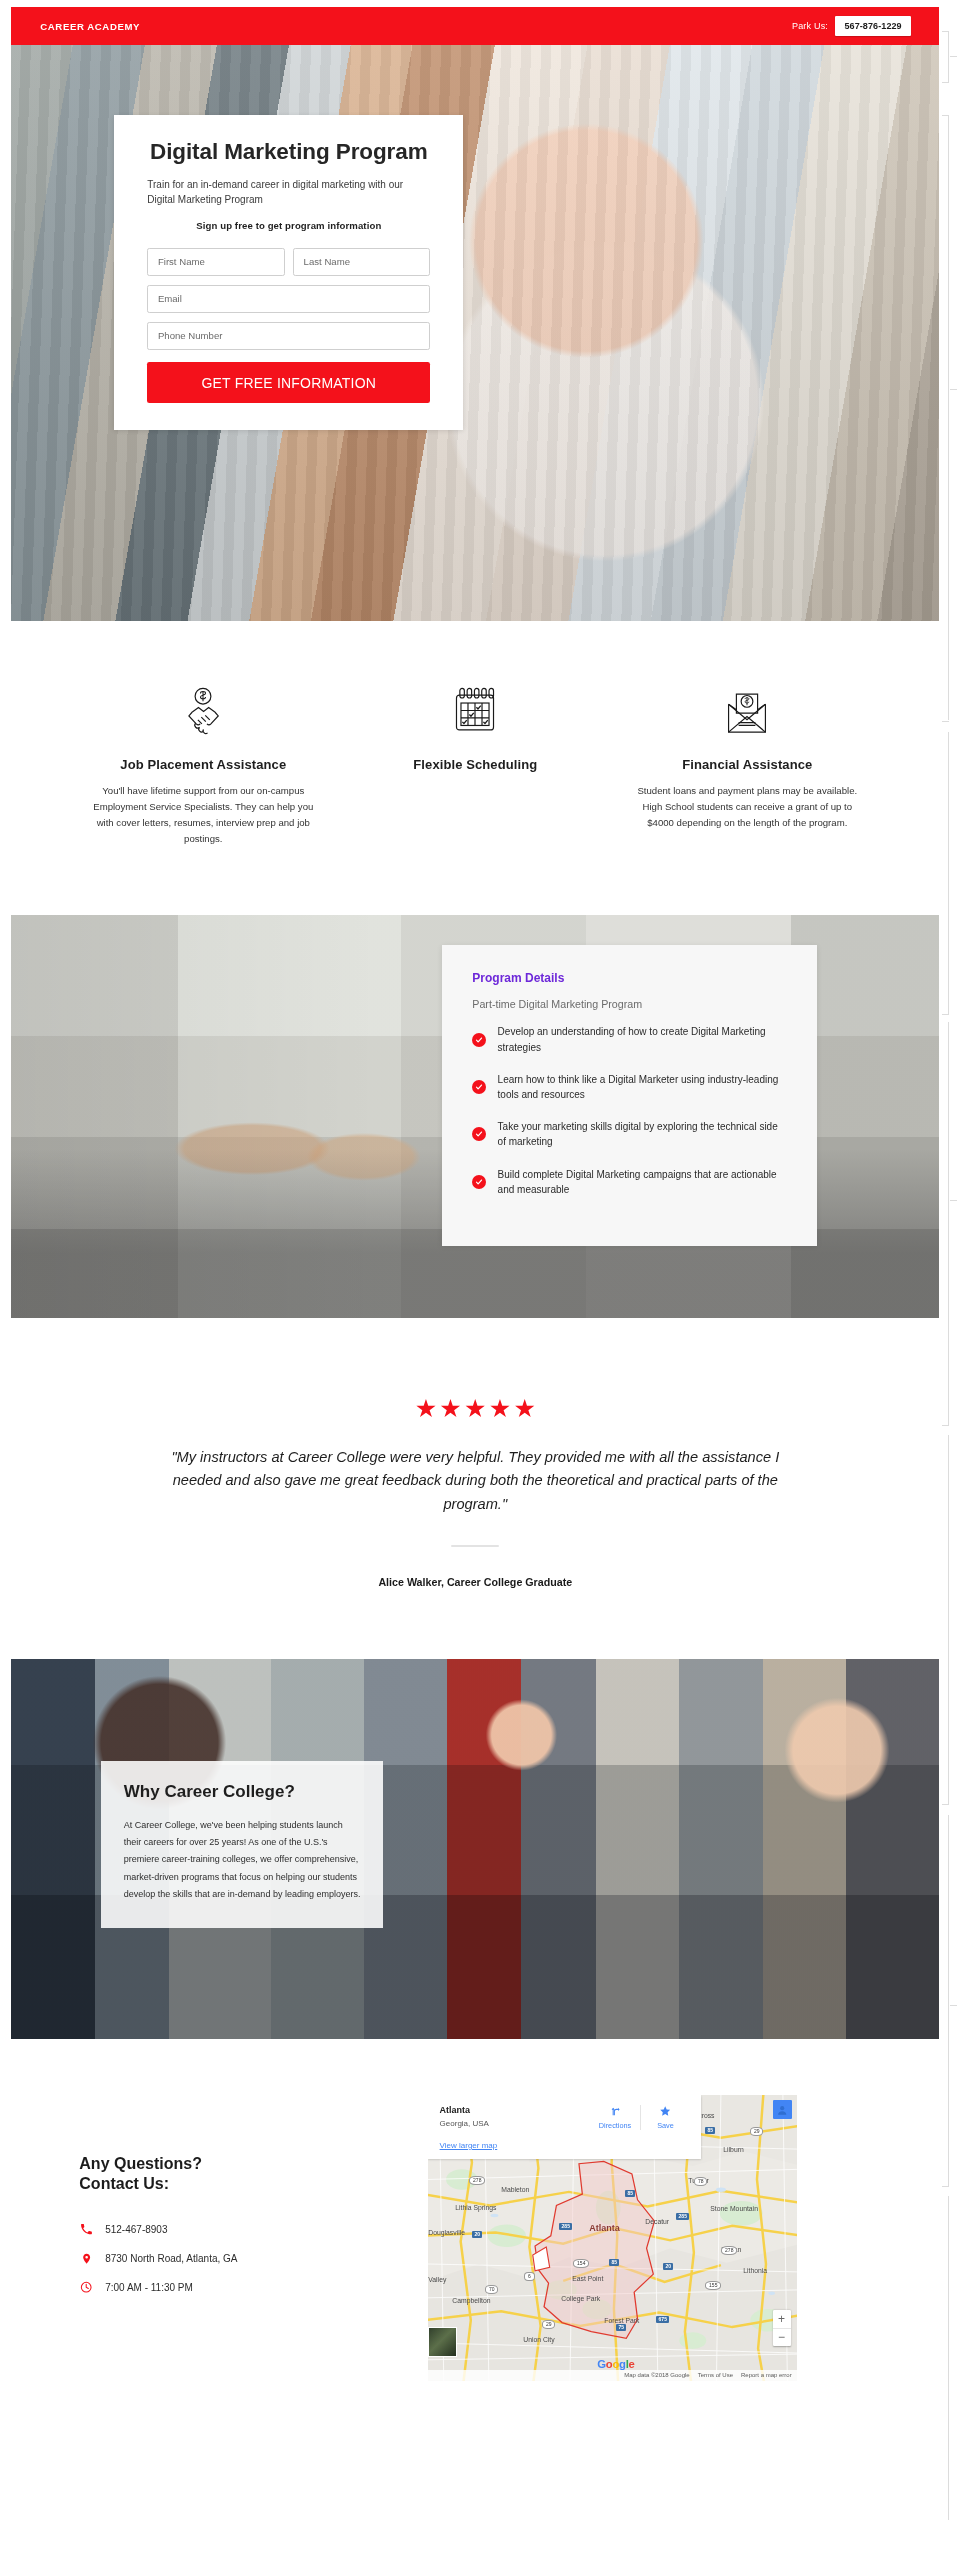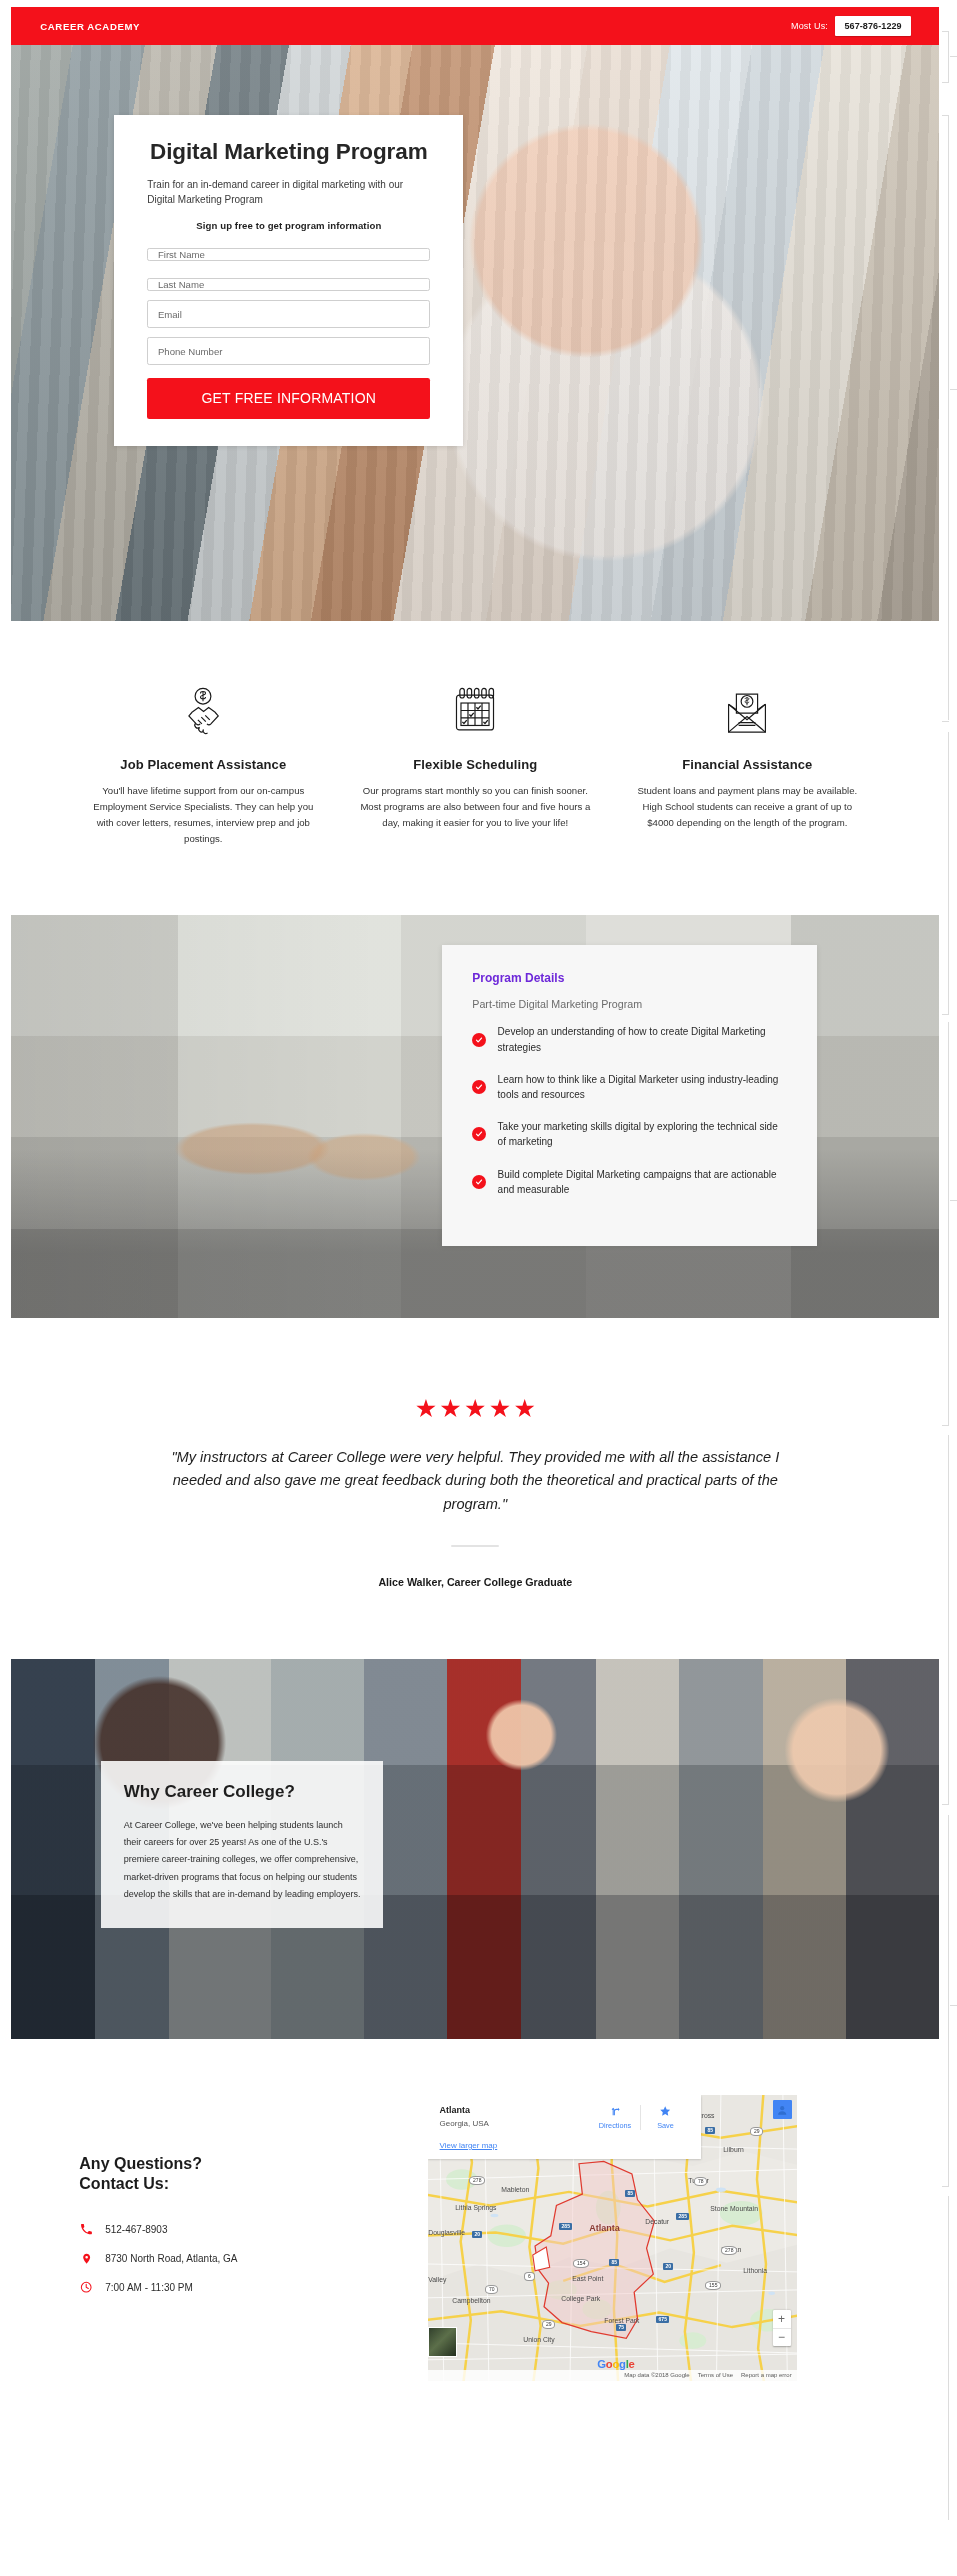--- a/index.html
+++ b/index.html
@@ -104,21 +104,21 @@
   }
   .lead-cta-note {
     margin-top: 12.4px;
     font-size: 9.6px;
     font-weight: bold;
     color: #1f1f1f;
     text-align: center;
     letter-spacing: 0.1px;
   }
   .form-grid { margin-top: 17px; }
-  .row2 { display: flex; gap: 8.4px; flex-direction: column; }
+  .row2 { display: flex; gap: 8.4px; }
   .field {
     width: 100%;
     height: 28px;
     border: 0.6px solid #cfcfcf;
     border-radius: 2.3px;
     padding: 0 9.6px;
     font-size: 9.6px;
     color: #3c3c3c;
     font-family: "Liberation Sans", sans-serif;
     background: #fff;
@@ -376,21 +376,21 @@
   <i style="left:8px;top:2005px;width:8px;height:0.6px"></i>
   <i style="left:0;top:2186px;width:6.8px;height:0.6px"></i>
   <i style="left:6.2px;top:2196px;width:0.6px;height:324px"></i>
 </div>
 
 <div class="page">
 
   <header class="site-header">
     <div class="brand">CAREER ACADEMY</div>
     <div class="header-right">
-      <span class="call-label">Most Us:</span>
+      <span class="call-label">Park Us:</span>
       <span class="phone-pill">567-876-1229</span>
     </div>
   </header>
 
   <section class="hero">
     <div class="hero-photo"></div>
 
     <div class="lead-card">
       <h1 class="lead-title">Digital Marketing Program</h1>
       <p class="lead-sub">Train for an in-demand career in digital marketing with our Digital Marketing Program</p>
@@ -434,21 +434,20 @@
           <rect x="27" y="2" width="8" height="17" rx="4"></rect>
           <rect x="40" y="2" width="8" height="17" rx="4"></rect>
           <rect x="53" y="2" width="8" height="17" rx="4"></rect>
           <rect x="66" y="2" width="8" height="17" rx="4"></rect>
           <rect x="16" y="28" width="50" height="40"></rect>
           <path d="M16 41.3h50M16 54.6h50M28.5 28v40M41 28v40M53.5 28v40"></path>
           <path d="M43.5 35.5l2.8 3 5-6M31 48.5l2.8 3 5-6M18.5 61.5l2.8 3 5-6M56 61.5l2.8 3 5-6" stroke-width="2.3"></path>
         </svg>
       </div>
       <h3 class="feature-title">Flexible Scheduling</h3>
-      <p class="feature-text">Our programs start monthly so you can finish sooner. Most programs are also between four and five hours a day, making it easier for you to live your life!</p>
     </div>
 
     <div class="feature">
       <div class="feature-icon">
         <svg width="48" height="50" viewBox="0 0 86 88" fill="none" stroke="#1a1a1a" stroke-width="2.1">
           <path d="M24 12h38v34H24z"></path>
           <circle cx="43" cy="25" r="10.5"></circle>
           <path d="M43 18v14M39.6 20.8c0-1.5 1.5-2.5 3.4-2.5s3.4.9 3.4 2.3-1.6 2.1-3.4 2.5-3.4 1-3.4 2.5 1.5 2.4 3.4 2.4 3.4-.9 3.4-2.4" stroke-width="1.6"></path>
           <path d="M10 30l14 10M76 30L62 40"></path>
           <path d="M10 30v50h66V30"></path>

